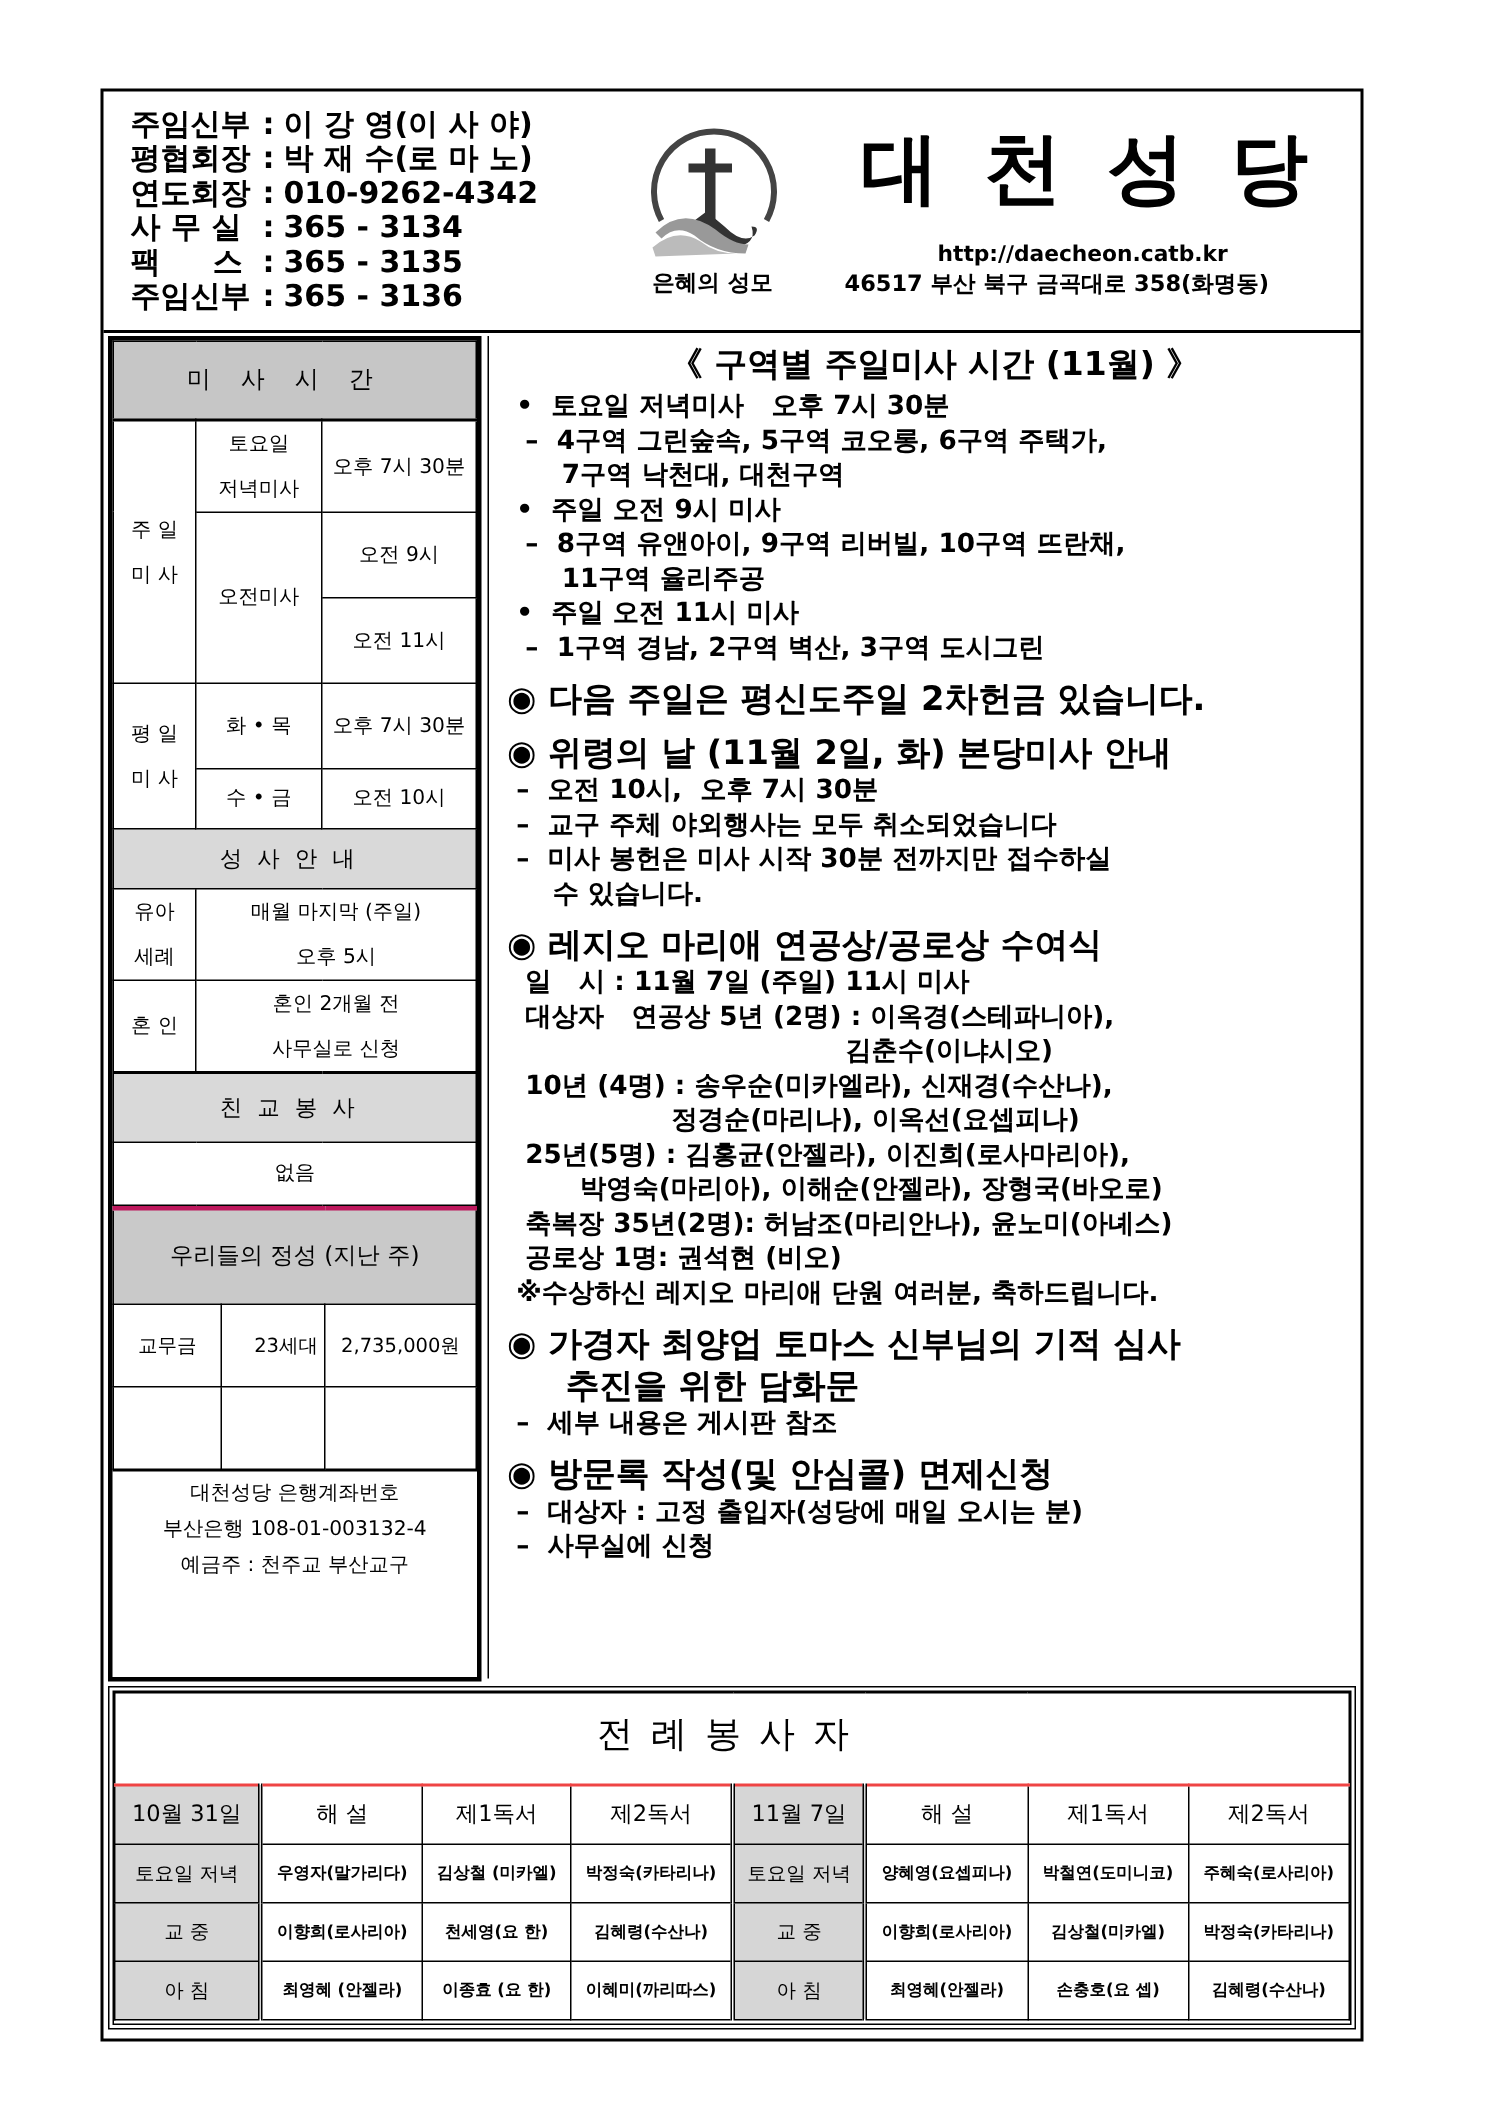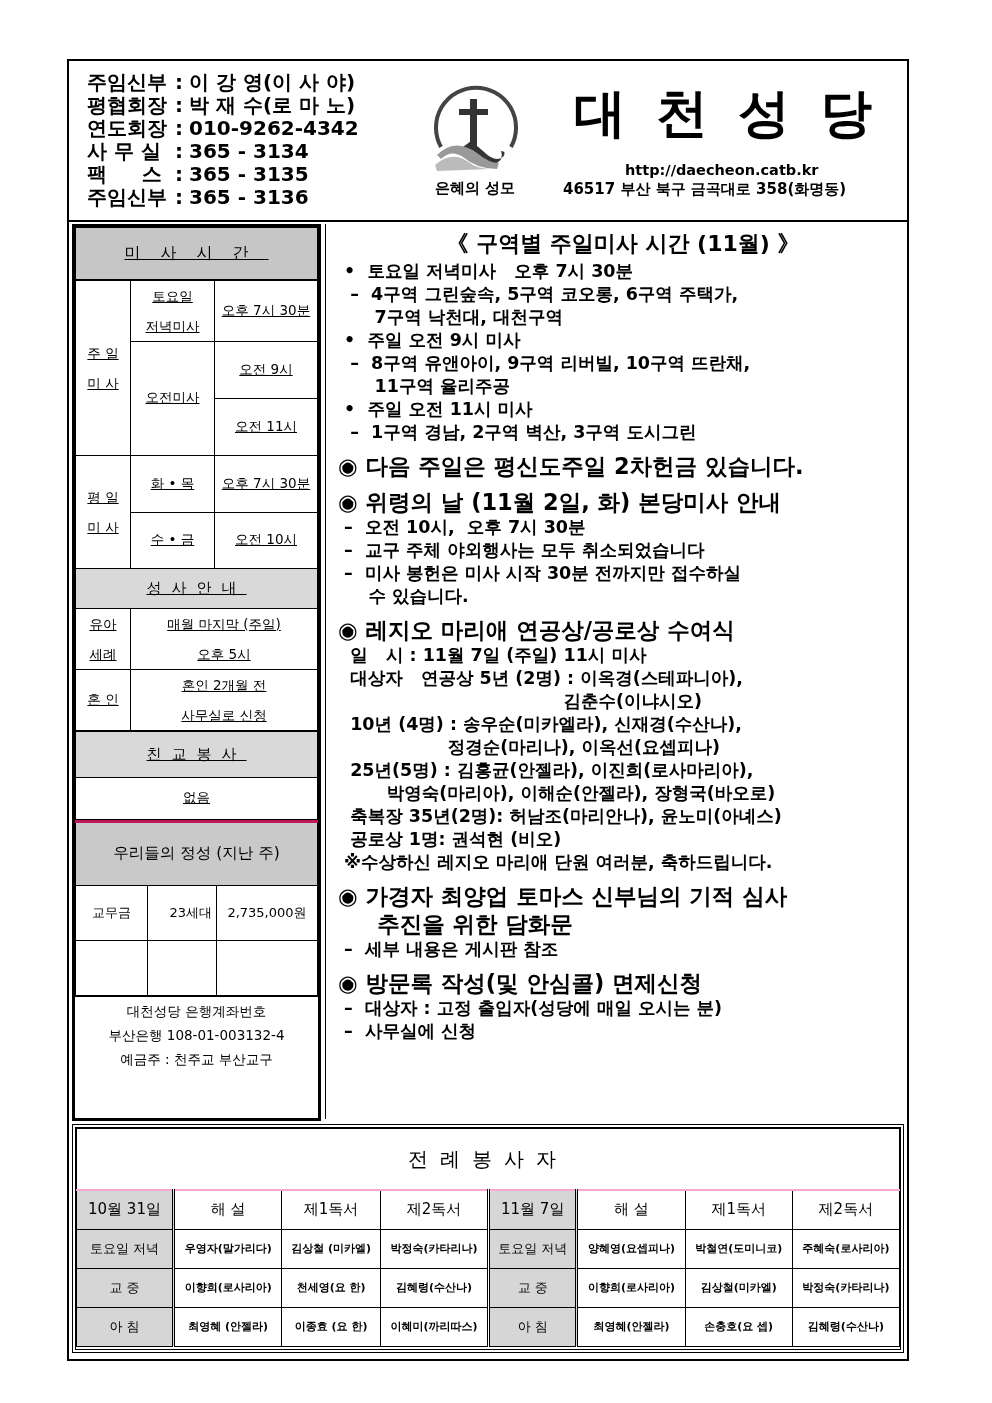--- a/index.html
+++ b/index.html
@@ -16,21 +16,21 @@
   .contacts .sep { width: 14px; }
   .logo { position: absolute; left: 352px; top: 24px; width: 108px; height: 118px; }
   .logo svg { display: block; margin: 0 auto; }
   .logo .cap { text-align: center; font-size: 15px; font-weight: bold; margin-top: 2px; }
   .title { position: absolute; left: 505px; top: 22px; width: 330px; font-size: 52px; font-weight: bold; letter-spacing: 30px; text-align: left; line-height: 60px; }
   .url { position: absolute; left: 556px; top: 101px; font-size: 14.5px; color: #000000; font-weight: bold; }
   .addr { position: absolute; left: 494px; top: 119px; font-size: 15px; font-weight: bold; }
 
   
   .left { position: absolute; left: 3px; top: 163px; width: 249px; height: 897px; border: 3px solid #000; }
-  .lt { width: 100%; border-collapse: collapse; font-size: 13.5px; text-decoration: underline; }
+  .lt { width: 100%; border-collapse: collapse; font-size: 13.5px; }
   .lt td { border: 1px solid #000; text-align: center; vertical-align: middle; }
   .lt .hd { background: #c6c6c6; height: 52px; font-size: 16px; letter-spacing: 20px; font-weight: normal; border-bottom: 2px solid #000; }
   .lt .hd2 { background: #d9d9d9; height: 40px; font-size: 15px; letter-spacing: 10px; }
   .lt .tall { line-height: 30px; }
   .give { width: 100%; border-collapse: collapse; font-size: 13px; }
   .give td { border: 1px solid #000; text-align: center; height: 55px; }
   .give .hd { background: #c9c9c9; height: 64px; font-size: 15.5px; border-top: 3px solid #be185d; border-bottom: 1px solid #000; }
   .bank { text-align: center; font-size: 13.5px; line-height: 24px; padding-top: 2px; border-top: 1px solid #000; }
 
   
@@ -38,21 +38,21 @@
   .rc { position: absolute; left: 12px; top: 4px; width: 570px; font-weight: bold; }
   .rc .h1 { font-size: 22px; text-align: center; line-height: 32px; }
   .rc .h2 { font-size: 22.5px; line-height: 28px; white-space: pre; }
   .rc .l { font-size: 17.5px; line-height: 23px; white-space: pre; }
   .rc .gap { height: 8px; }
 
   
   .bottom { position: absolute; left: 3px; top: 1063px; width: 832px; height: 229px; border: 3px double #000; border-width: 4px; }
   .bt { width: 100%; border-collapse: collapse; font-size: 13px; }
   .bt td { border: 1px solid #000; text-align: center; height: 39px; }
-  .bt .title { position: static; font-size: 20px; letter-spacing: 12px; height: 44px; font-weight: normal; border-bottom: 2px solid #f9a8d4; }
+  .bt .title { position: static; font-size: 24px; letter-spacing: 12px; height: 44px; font-weight: normal; border-bottom: 2px solid #ef4444; font-family: Liberation Mono, monospace; }
   .bt .dh { background: #d6d6d6; font-size: 15px; }
   .bt .rh { background: #d6d6d6; font-size: 13px; }
   .bt .ch { font-size: 15px; }
   .bt .nm { font-size: 11px; font-weight: bold; }
   .bt .dbl { border-right: 3px double #000; }
 </style>
 </head>
 <body>
 
 <div class="page">
@@ -109,21 +109,21 @@
         <td>오전 11시</td>
       </tr>
       <tr style="height:57px">
         <td rowspan="2" class="tall">
               <div>평 일</div>
               <div>미 사</div>
             </td>
         <td>화 • 목</td>
         <td>오후 7시 30분</td>
       </tr>
-      <tr style="height:56px">
+      <tr style="height:40px">
         <td>수 • 금</td>
         <td>오전 10시</td>
       </tr>
       <tr>
             <td colspan="3" class="hd2">성사안내</td>
           </tr>
       <tr style="height:57px">
         <td class="tall">
               <div>유아</div>
               <div>세례</div>

